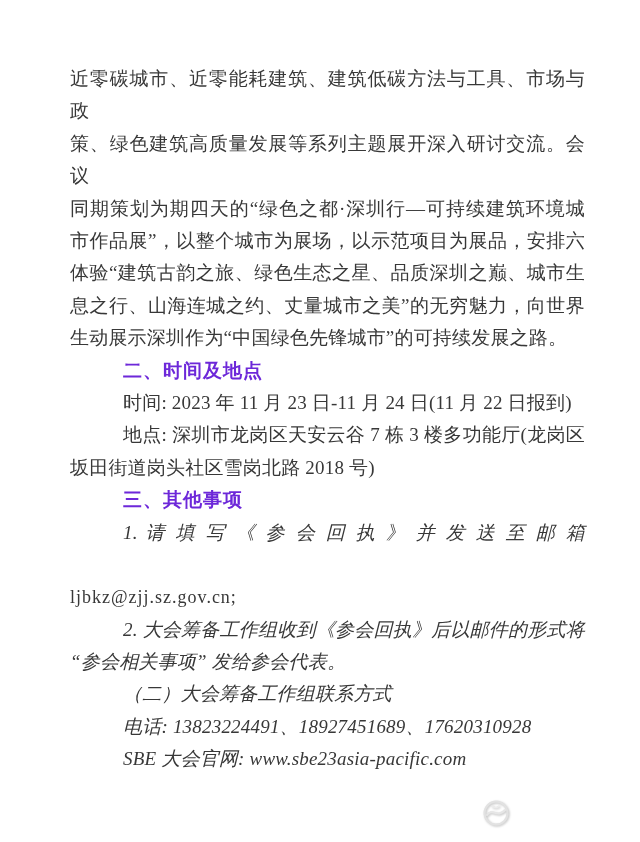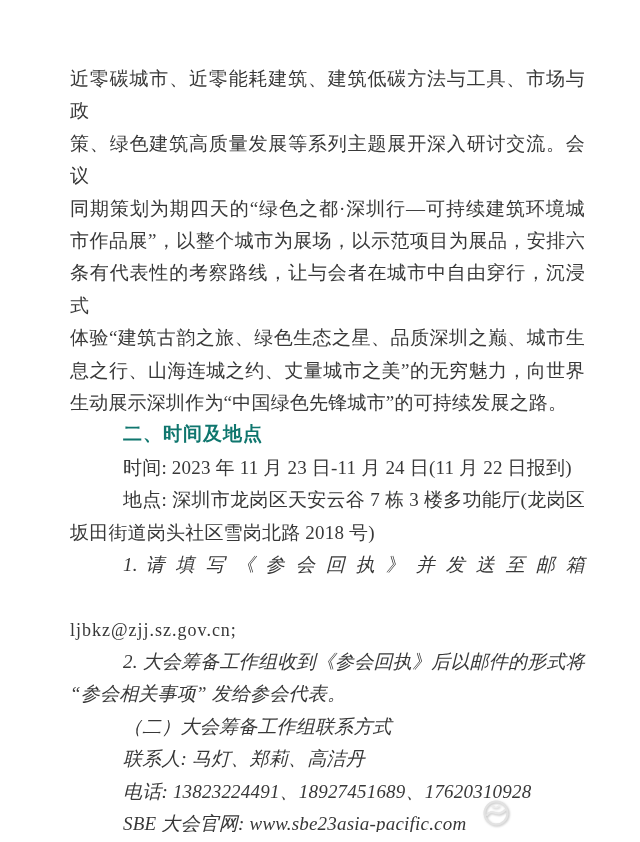--- a/index.html
+++ b/index.html
@@ -24,23 +24,23 @@
     line-height: 32.4px;
     color: #383838;
     letter-spacing: 0.2px;
   }
   
   .j { text-align: justify; text-align-last: justify; }
   
   .ind { text-indent: 53px; }
   
   .hd {
-    font-family: Liberation Mono, monospace;
+    font-family: Liberation Serif, serif;
     font-weight: 700;
-    color: #0f766e;
+    color: #6d28d9;
     letter-spacing: 1px;
   }
   
   .kai { font-style: italic; }
   
   .mono {
     font-family: Liberation Serif, serif;
     font-style: normal;
     font-size: 18px;
     letter-spacing: 1px;
@@ -72,36 +72,35 @@
 <body>
 
 <div class="page">
 
   <div class="content">
 
     <div class="line j">近零碳城市、近零能耗建筑、建筑低碳方法与工具、市场与政</div>
     <div class="line j">策、绿色建筑高质量发展等系列主题展开深入研讨交流。会议</div>
     <div class="line j">同期策划为期四天的“绿色之都·深圳行—可持续建筑环境城</div>
     <div class="line j">市作品展”，以整个城市为展场，以示范项目为展品，安排六</div>
-    <div class="line j">条有代表性的考察路线，让与会者在城市中自由穿行，沉浸式</div>
     <div class="line j">体验“建筑古韵之旅、绿色生态之星、品质深圳之巅、城市生</div>
     <div class="line j">息之行、山海连城之约、丈量城市之美”的无穷魅力，向世界</div>
     <div class="line">生动展示深圳作为“中国绿色先锋城市”的可持续发展之路。</div>
 
     <div class="line hd ind">二、时间及地点</div>
     <div class="line ind">时间: 2023 年 11 月 23 日-11 月 24 日(11 月 22 日报到)</div>
     <div class="line ind j">地点: 深圳市龙岗区天安云谷 7 栋 3 楼多功能厅(龙岗区</div>
     <div class="line">坂田街道岗头社区雪岗北路 2018 号)</div>
 
+    <div class="line hd ind">三、其他事项</div>
     <div class="line kai ind j">1. 请 填 写 《 参 会 回 执 》 并 发 送 至 邮 箱</div>
     <div class="line mono">ljbkz@zjj.sz.gov.cn;</div>
     <div class="line kai ind j">2. 大会筹备工作组收到《参会回执》后以邮件的形式将</div>
     <div class="line kai">“参会相关事项” 发给参会代表。</div>
     <div class="line kai ind">（二）大会筹备工作组联系方式</div>
-    <div class="line kai ind">联系人: 马灯、郑莉、高洁丹</div>
     <div class="line kai ind">电话: 13823224491、18927451689、17620310928</div>
     <div class="line kai ind">SBE 大会官网: www.sbe23asia-pacific.com</div>
 
   </div>
 
   <div class="watermark">
     <svg class="wm-logo" viewBox="0 0 30 28">
       <circle cx="15" cy="14" r="11.5" fill="none" stroke="#e2e2e2" stroke-width="2"></circle>
       <path d="M6,16 C11,8 16,20 24,11" fill="none" stroke="#e6e6e6" stroke-width="2" stroke-linecap="round"></path>
       <path d="M11,7 C13,9 16,9 18,7" fill="none" stroke="#ececec" stroke-width="1.6" stroke-linecap="round"></path>

